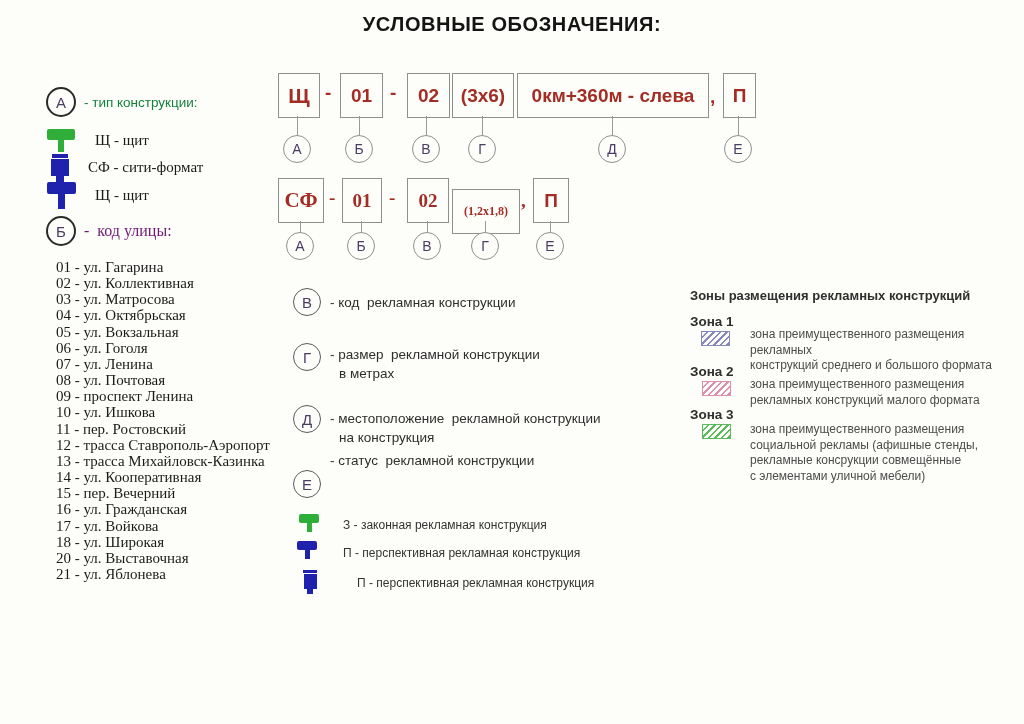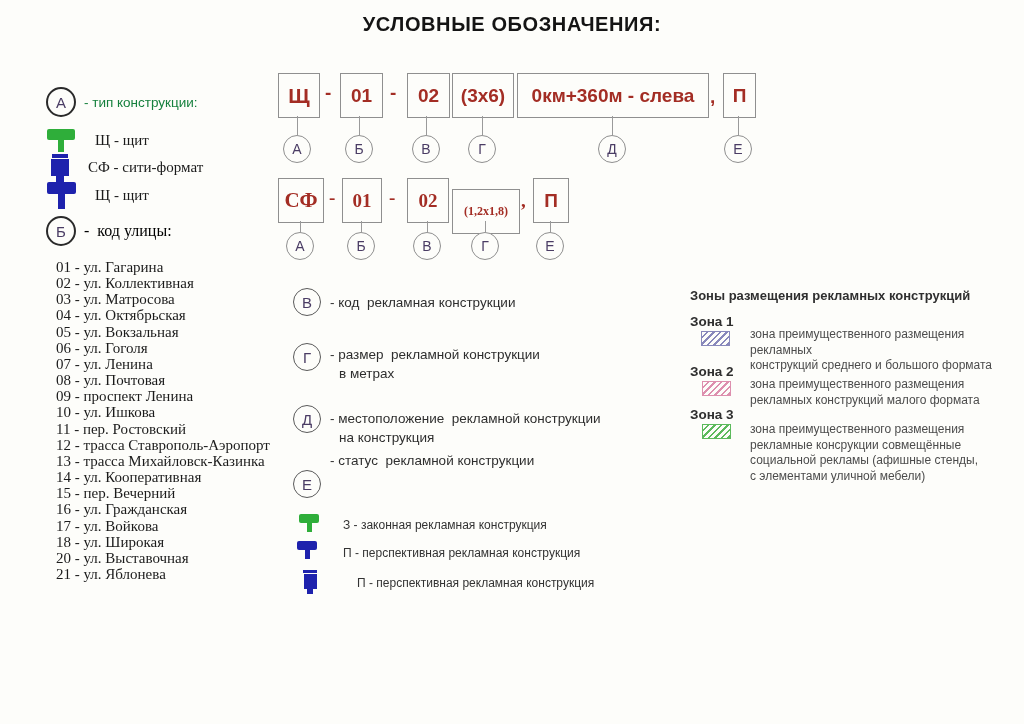--- a/index.html
+++ b/index.html
@@ -48,21 +48,21 @@
   .cf.big .cap{width:16px;height:4px;}
   .cf.big .bodyp{width:18px;height:17px;margin-top:1px;}
   .cf.big .post{width:8px;height:6px;}
   .cf.small .cap{width:14px;height:3px;}
   .cf.small .bodyp{width:13px;height:15px;margin-top:1px;}
   .cf.small .post{width:6px;height:5px;}
 
   
   .label-a{font:13.5px "Liberation Sans",sans-serif;color:#15803d;}
   .type-label{font:15px "Liberation Serif",serif;color:#1b1b1b;}
-  .label-b{font:16px "Liberation Serif",serif;color:#000000;}
+  .label-b{font:16px "Liberation Serif",serif;color:#701a75;}
   .streets{position:absolute;left:56px;top:259px;font:15px "Liberation Serif",serif;
            line-height:16.15px;color:#1b1b1b;}
 
   
   .def-text{font:13.5px "Liberation Sans",sans-serif;color:#2e2e2e;white-space:pre;}
 
   
   .status-label{font:12px "Liberation Sans",sans-serif;color:#333;}
 
   
@@ -256,18 +256,18 @@
   <div class="swatch" style="left: 702px; top: 381px; --c: #dd8fae;"></div>
   <div class="zone-desc" style="left:750px;top:377px;">
     <div>зона преимущественного размещения</div>
     <div>рекламных конструкций малого формата</div>
   </div>
 
   <span class="t zone-name" style="left:690px;top:407px;">Зона 3</span>
   <div class="swatch" style="left: 702px; top: 424px; --c: #5cba5c;"></div>
   <div class="zone-desc" style="left:750px;top:422px;">
     <div>зона преимущественного размещения</div>
+    <div>социальной рекламы (афишные стенды,</div>
     <div>рекламные консрукции совмещённые</div>
-    <div>социальной рекламы (афишные стенды,</div>
     <div>с элементами уличной мебели)</div>
   </div>
 
 </div>
 
 </body></html>

